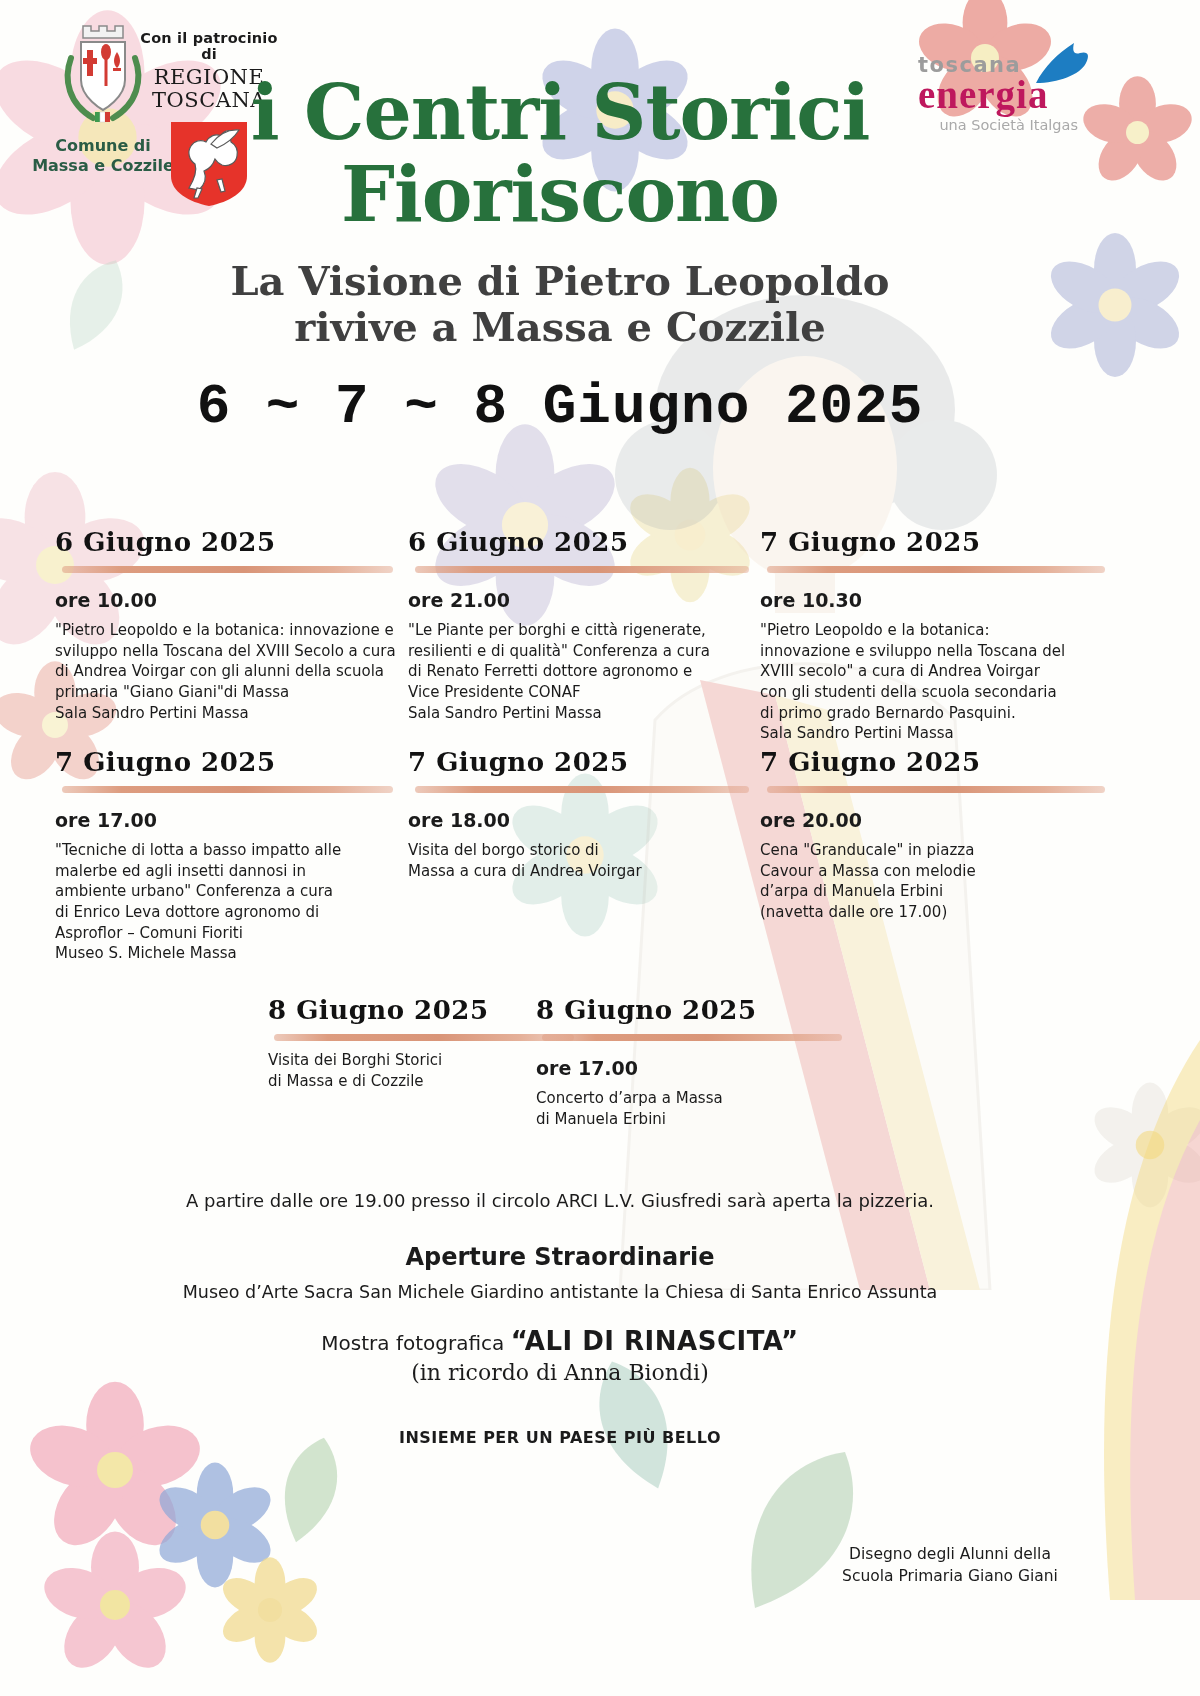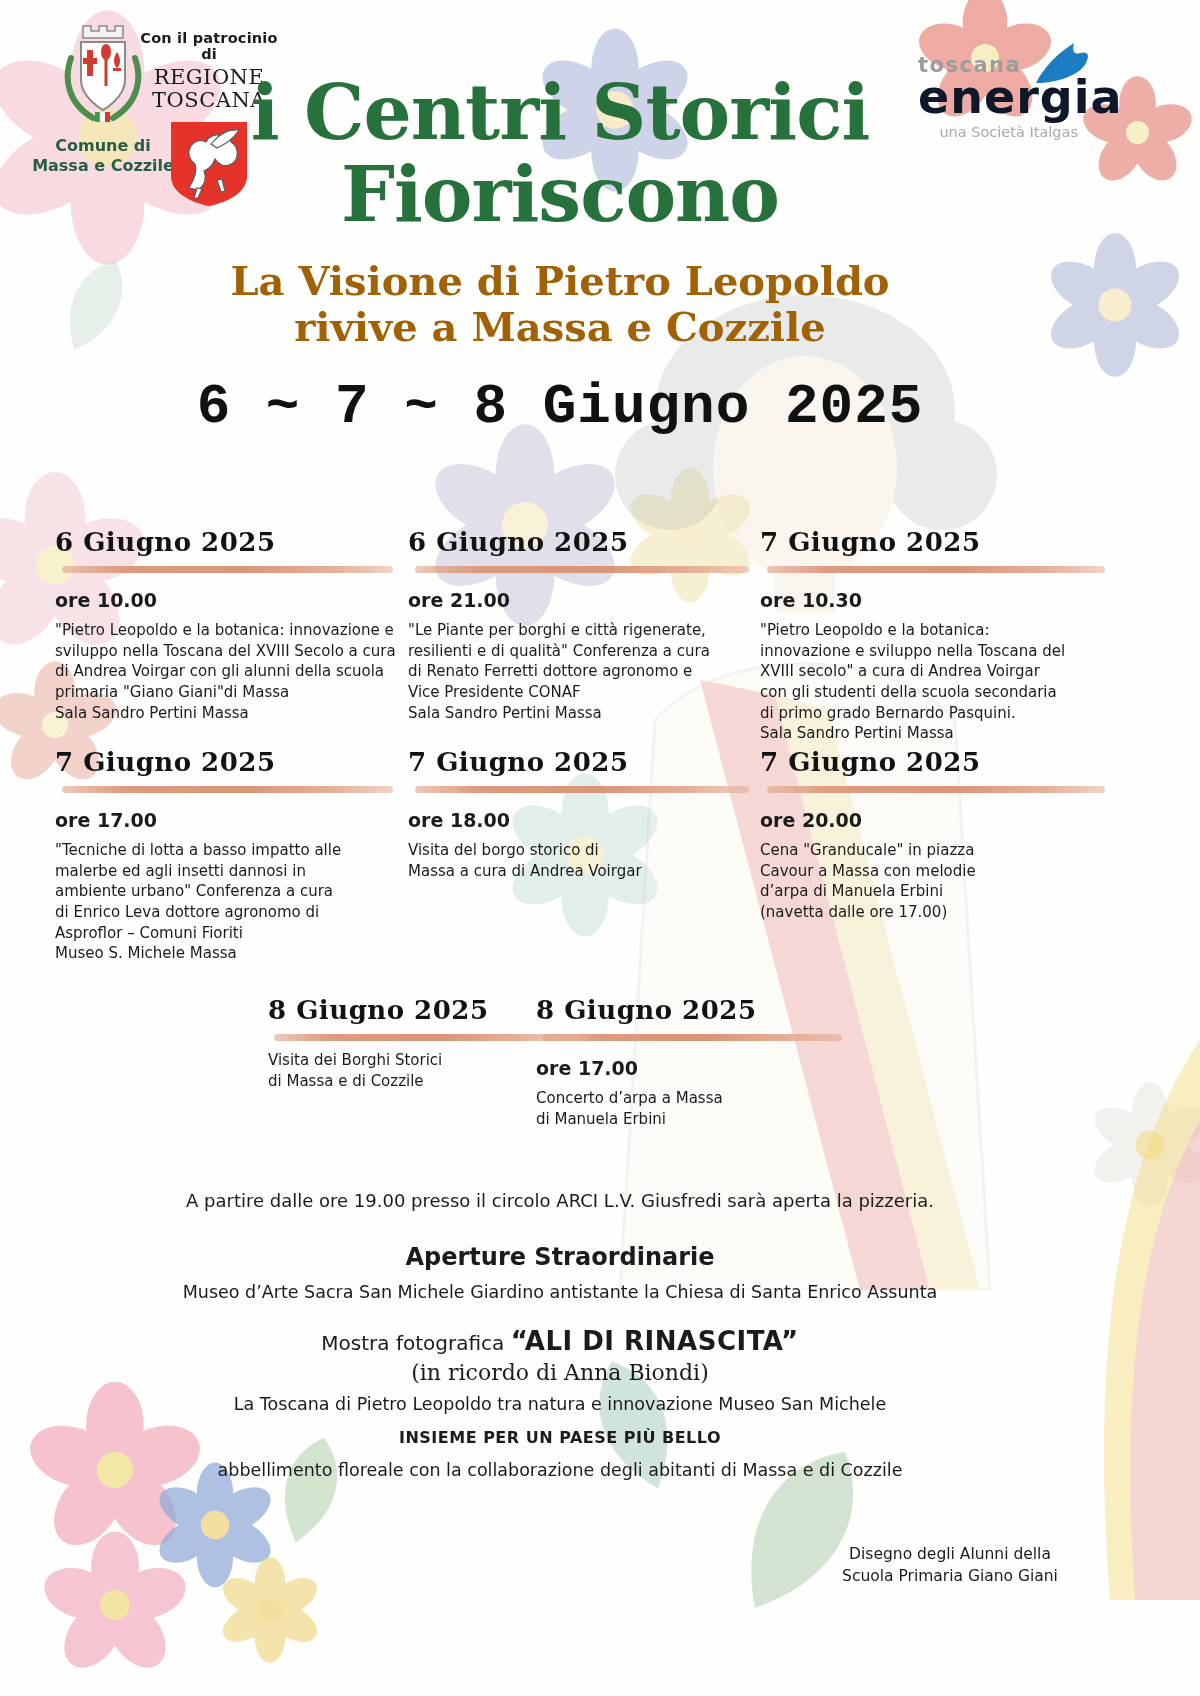--- a/index.html
+++ b/index.html
@@ -14,27 +14,27 @@
   
   .comune{left:28px;top:20px;width:150px;text-align:center;}
   .comune .crest{display:block;margin:0 auto;}
   .comune .lbl{margin-top:4px;font-size:16px;font-weight:bold;line-height:1.25;color:#2a5c45;}
   .patronage{left:130px;top:30px;width:158px;text-align:center;}
   .patronage .intro{font-size:14.5px;font-weight:bold;letter-spacing:.2px;}
   .patronage .region{font-family:"DejaVu Serif",serif;font-weight:normal;font-size:21px;line-height:1.08;margin-top:4px;letter-spacing:.5px;}
   .patronage .shield{margin-top:7px;}
   .energia{left:918px;top:55px;width:160px;}
   .energia .w1{display:block;font-size:21px;font-weight:bold;color:#9c9c9c;letter-spacing:1.5px;line-height:1;}
-  .energia .w2{display:block;font-size:46px;font-weight:bold;color:#0f172a;letter-spacing:1px;line-height:.95;}
+  .energia .w2{display:block;font-size:39px;font-weight:bold;color:#be185d;letter-spacing:1px;line-height:.95;font-family:Liberation Serif, serif;}
   .energia .flame{position:absolute;right:-12px;top:-16px;}
   .energia .tag{display:block;text-align:right;font-size:14.5px;color:#a9a9a9;margin-top:4px;}
   
   .titlewrap{left:45px;top:72px;width:1030px;text-align:center;}
   .t1{font-family:"DejaVu Serif",serif;font-weight:bold;color:#27713c;font-size:76px;line-height:1.08;letter-spacing:-1px;}
-  .sub{font-family:"DejaVu Serif",serif;font-weight:bold;font-size:40px;line-height:1.14;color:#a16207;margin-top:22px;}
+  .sub{font-family:"DejaVu Serif",serif;font-weight:bold;font-size:40px;line-height:1.14;color:#404040;margin-top:22px;}
   .dates{font-family:Liberation Mono, monospace;font-weight:bold;font-size:56px;color:#111;margin-top:26px;letter-spacing:1px;}
   
   .event{position:absolute;z-index:2;text-align:left;}
   .event .date{font-family:"DejaVu Serif",serif;font-weight:bold;font-size:26px;color:#121212;letter-spacing:.5px;}
   .brush{height:7px;width:96%;margin:9px auto 0;border-radius:4px;
     background:linear-gradient(90deg,rgba(223,159,133,.55),#dd9c7f 18%,#d99578 55%,rgba(226,168,142,.9) 82%,rgba(223,159,133,.45));}
   .event .time{font-weight:bold;font-size:19px;margin-top:16px;}
   .event .time:empty{display:none;}
   .event .desc{font-size:15px;line-height:1.38;margin-top:9px;white-space:pre-line;}
   .r1c1{left:55px;top:527px;width:345px;}
@@ -301,22 +301,20 @@
 di Manuela Erbini</div>
   </div>
 
   <div class="fline pizzeria">A partire dalle ore 19.00 presso il circolo ARCI L.V. Giusfredi sarà aperta la pizzeria.</div>
   <div class="fline ap-title">Aperture Straordinarie</div>
   <div class="fline ap-text">Museo d’Arte Sacra San Michele Giardino antistante la Chiesa di Santa Enrico Assunta</div>
   <div class="fline mostra">
     <span>Mostra fotografica </span><b>“ALI DI RINASCITA”</b>
   </div>
   <div class="fline memory">(in ricordo di Anna Biondi)</div>
-  <div class="fline mostra-text">La Toscana di Pietro Leopoldo tra natura e innovazione Museo San Michele</div>
   <div class="fline in-title">INSIEME PER UN PAESE PIÙ BELLO</div>
-  <div class="fline in-text">abbellimento floreale con la collaborazione degli abitanti di Massa e di Cozzile</div>
 
   <div class="credit">
     <span>Disegno degli Alunni della</span><br>
     <span>Scuola Primaria Giano Giani</span>
   </div>
 
 </div>
 
 </body></html>

